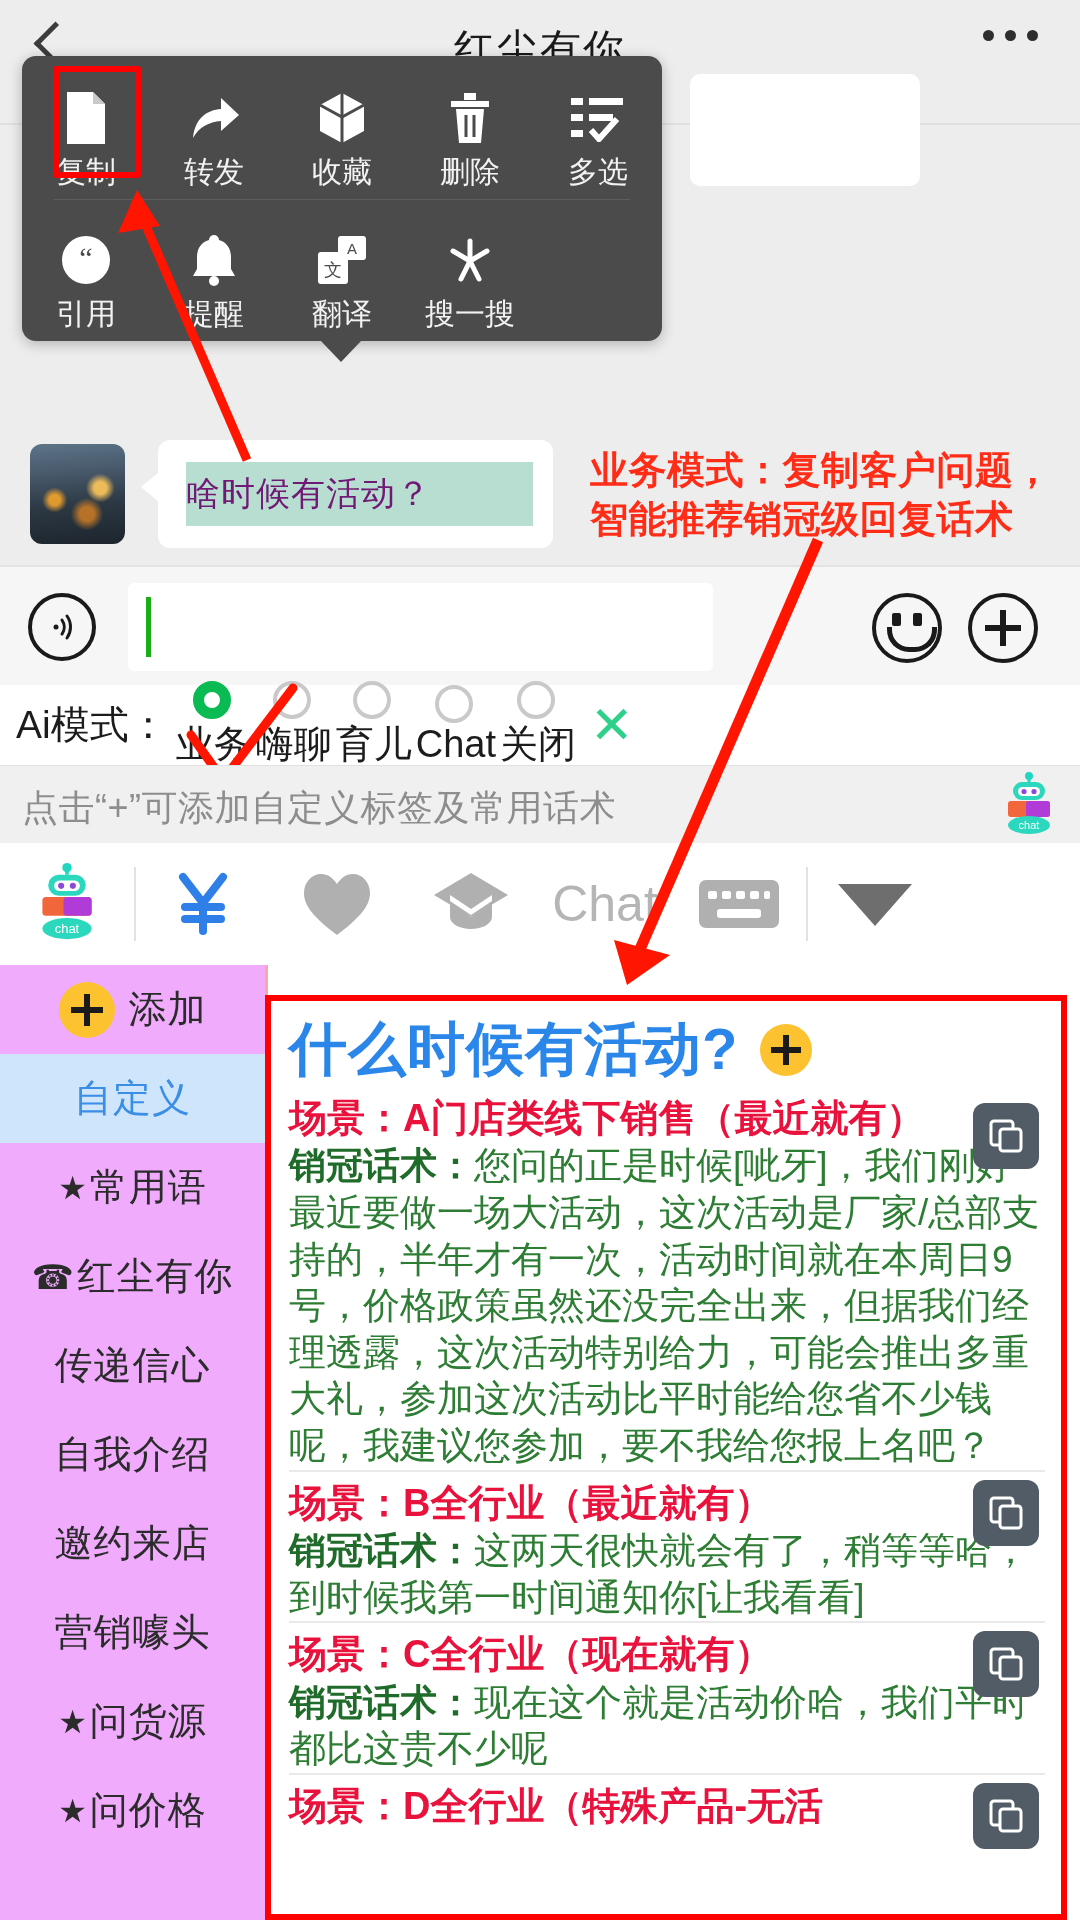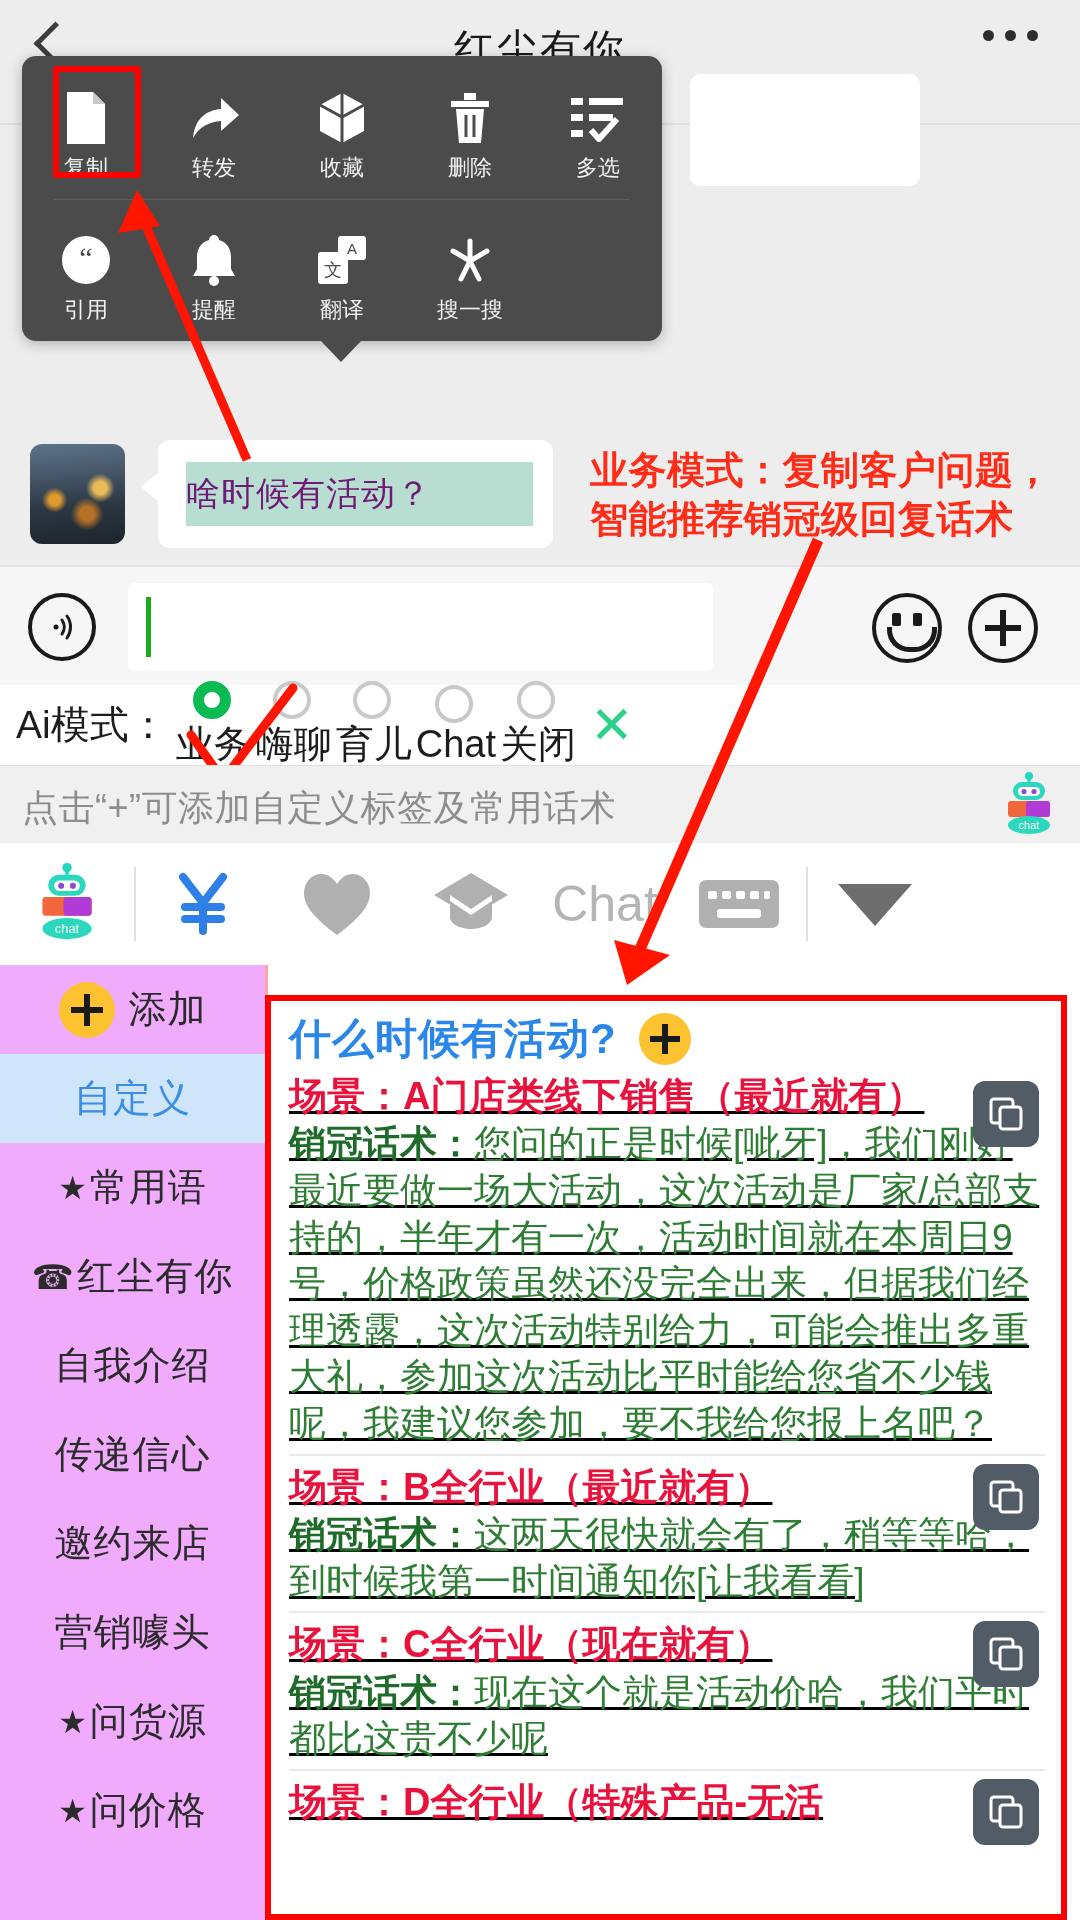--- a/index.html
+++ b/index.html
@@ -59,21 +59,21 @@
   .ctx-row.r1{top:18px;}
   .ctx-row.r2{top:160px;}
   .ctx-divider{
     position:absolute;left:32px;top:143px;width:576px;height:1px;background:#5e5e5e;
   }
   .ctx-item{
     width:128px;display:flex;flex-direction:column;align-items:center;gap:9px;
     padding-top:14px;
   }
   .ctx-item .glyph{height:60px;display:flex;align-items:center;justify-content:center;}
-  .ctx-item .lbl{font-size:22px;color:#f2f2f2;line-height:1;}
+  .ctx-item .lbl{font-size:30px;color:#f2f2f2;line-height:1;}
 
   
   .copy-highlight{
     position:absolute;left:53px;top:66px;width:88px;height:112px;
     border:6px solid #ff0000;border-radius:3px;box-sizing:border-box;
   }
 
   
   .msg-row{position:absolute;left:18px;top:440px;width:1040px;height:110px;}
   .avatar{
@@ -211,29 +211,29 @@
 
   
   .answer-panel{
     position:absolute;left:265px;top:30px;width:802px;height:925px;
     background:#ffffff;border:6px solid #ff0000;box-sizing:border-box;overflow:hidden;
   }
   .ans-inner{padding:10px 16px 0 18px;}
   .q-title{
     display:flex;align-items:center;gap:22px;margin-bottom:6px;
   }
-  .q-title .qt{font-size:42px;color:#2a86e8;font-weight:bold;letter-spacing:1px;}
+  .q-title .qt{font-size:58px;color:#2a86e8;font-weight:bold;letter-spacing:1px;}
   .q-add{
     width:52px;height:52px;border-radius:50%;background:#fcc230;position:relative;flex:none;
   }
   .q-add:before,.q-add:after{content:"";position:absolute;background:#1a1a1a;}
   .q-add:before{left:11px;top:23px;width:30px;height:6px;}
   .q-add:after{left:23px;top:11px;width:6px;height:30px;}
 
-  .scene-block{position:relative;padding-bottom:6px;text-decoration:underline;}
+  .scene-block{position:relative;}
   .scene-block + .scene-block{border-top:2px solid #e9e9e9;padding-top:8px;}
   .scene-line{
     font-size:38px;color:#e8123c;font-weight:bold;line-height:1.22;
     padding-right:92px;letter-spacing:0px;
   }
   .script-line{
     font-size:37px;color:#2e7d34;line-height:1.26;letter-spacing:0px;margin-top:2px;
   }
   .script-line b{color:#1f6b2a;font-weight:bold;}
   .copy-ico{
@@ -524,24 +524,24 @@
       </div>
       <div class="side-item">
         <span class="star">★</span>
         <span>常用语</span>
       </div>
       <div class="side-item">
         <span class="phone-ico">☎</span>
         <span>红尘有你</span>
       </div>
       <div class="side-item">
+        <span>传递信心</span>
+      </div>
+      <div class="side-item">
         <span>自我介绍</span>
-      </div>
-      <div class="side-item">
-        <span>传递信心</span>
       </div>
       <div class="side-item">
         <span>邀约来店</span>
       </div>
       <div class="side-item">
         <span>营销噱头</span>
       </div>
       <div class="side-item">
         <span class="star">★</span>
         <span>问货源</span>

